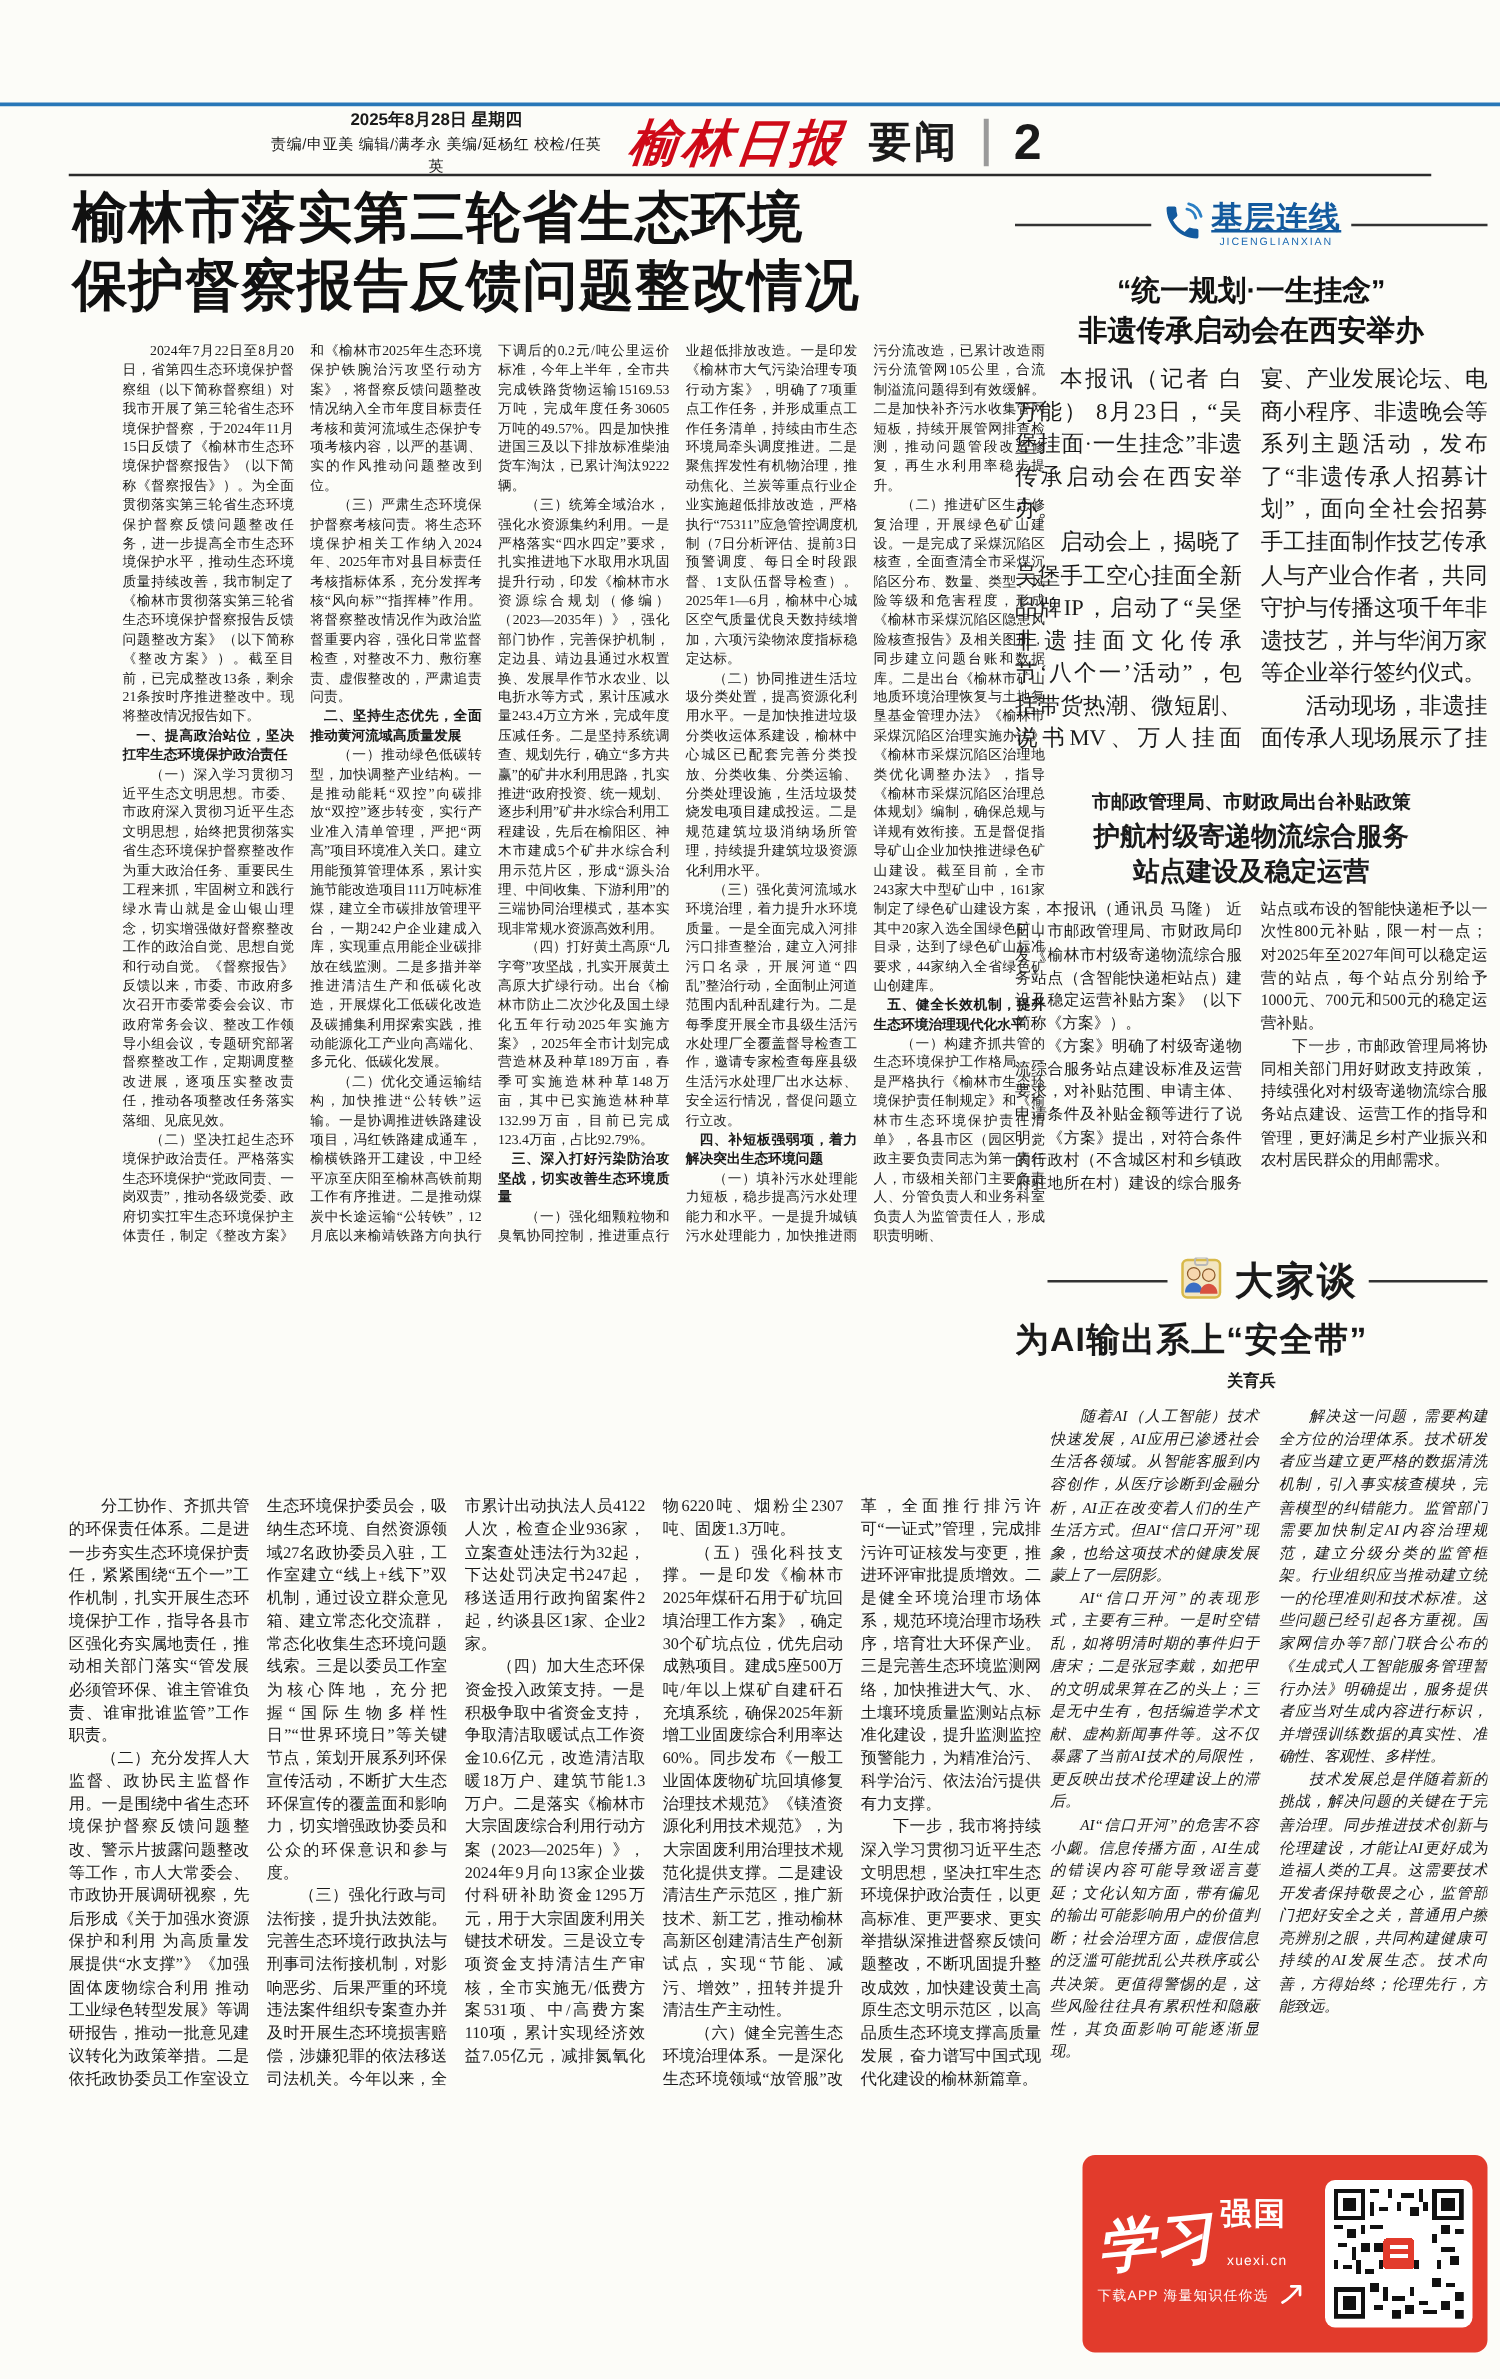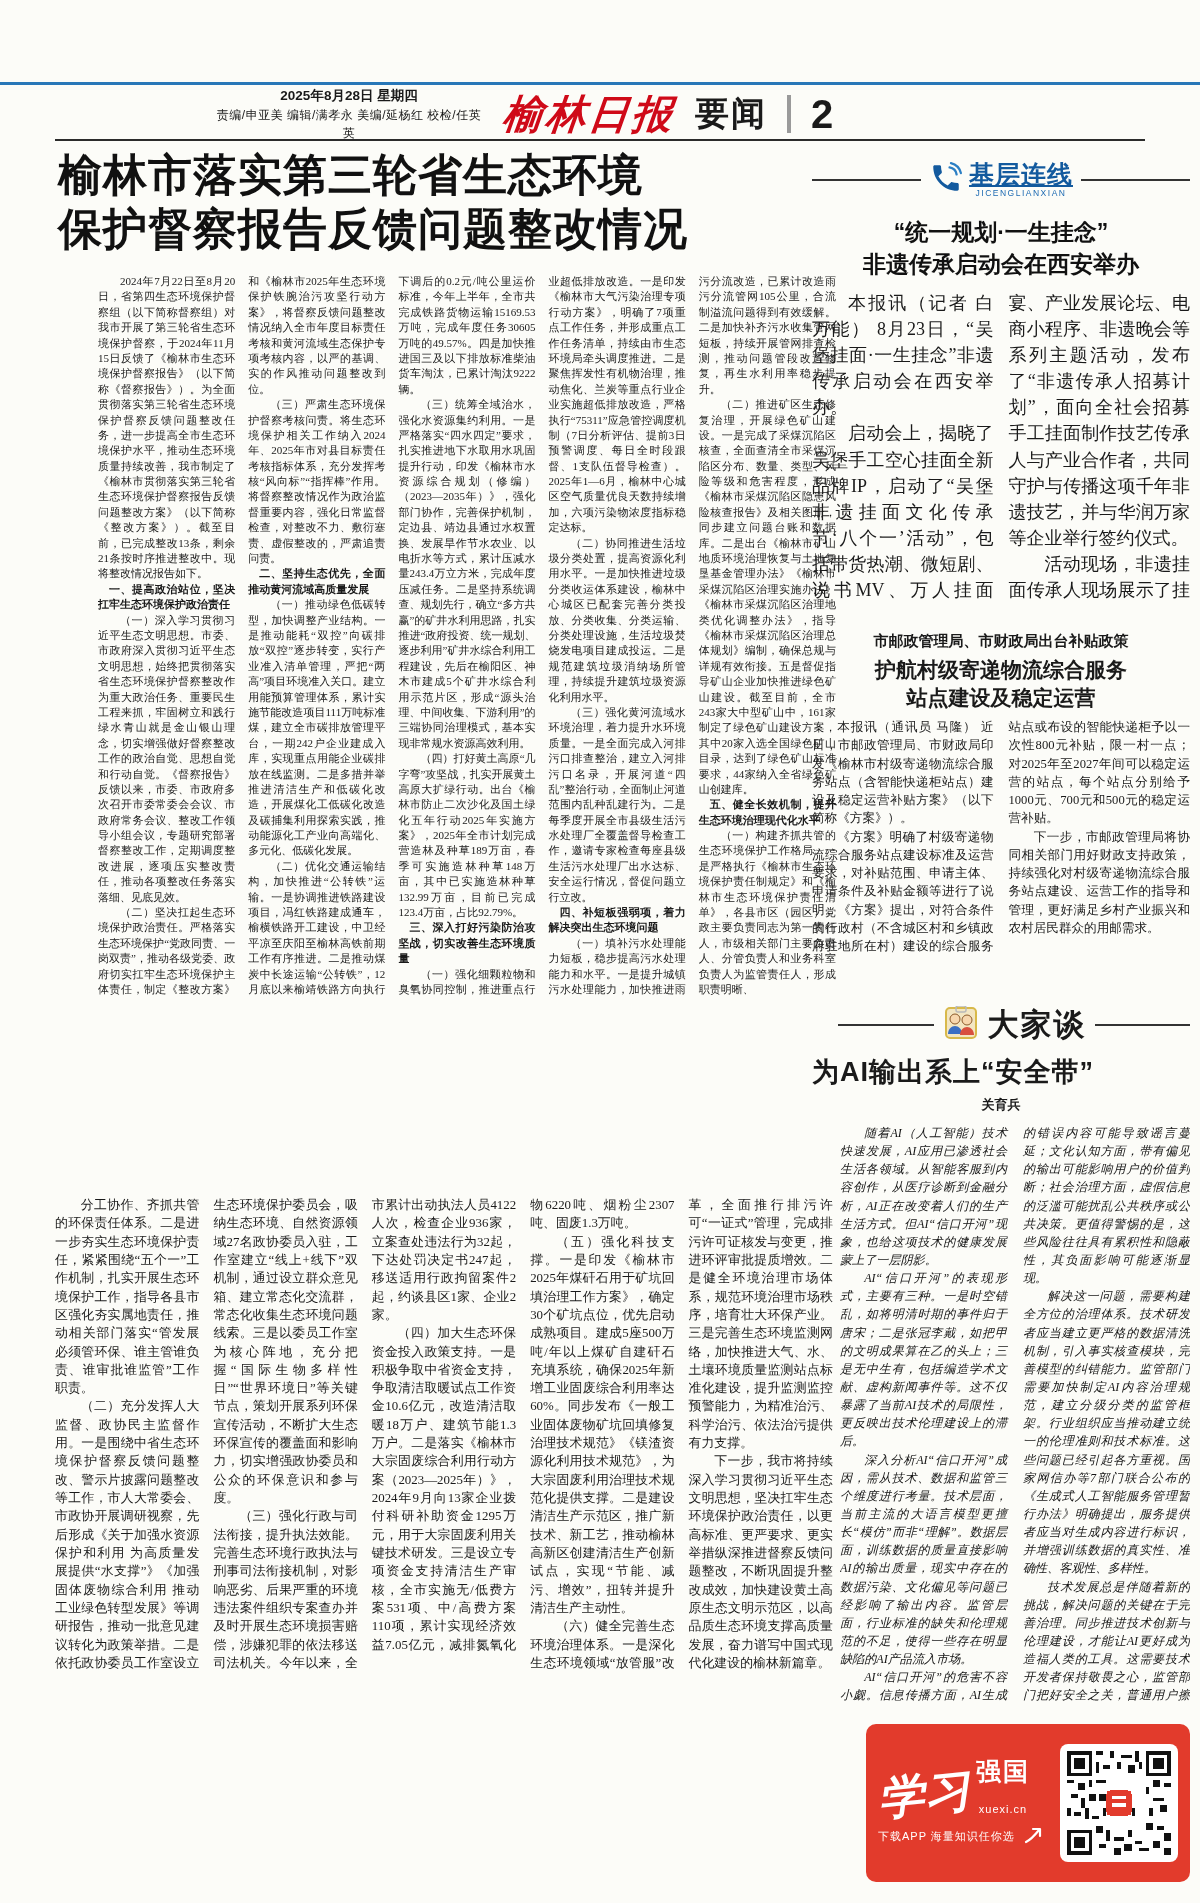--- a/index.html
+++ b/index.html
@@ -52,21 +52,21 @@
   #ai-author{left:812px;top:1096px;width:378px;text-align:center;font-size:13px;font-weight:bold;}
   #ai-body{left:840px;top:1124px;width:350px;height:592px;column-count:2;column-gap:16px;
            font-size:12.1px;line-height:1.5;font-style:italic;color:#151515;overflow:hidden;}
   
   #banner{left:866px;top:1724px;width:324px;height:158px;background:#e23b2c;border-radius:10px;
           display:flex;align-items:center;padding:0 12px;box-sizing:border-box;gap:10px;}
   #banner-left{flex:1;display:flex;flex-direction:column;justify-content:center;gap:10px;color:#fff;}
   #brand-row{display:flex;align-items:flex-end;gap:6px;}
   #brand-script{font-size:46px;font-weight:900;font-style:italic;line-height:.9;
                 font-family:"Liberation Serif","DejaVu Serif",serif;transform:rotate(-6deg);}
-  #brand-stack{display:flex;flex-direction:column;align-items:center;line-height:1;}
+  #brand-stack{display:flex;flex-direction:column;align-items:flex-end;line-height:1;}
   #brand-block{font-size:25px;font-weight:900;letter-spacing:2px;}
   #brand-url{font-size:11px;letter-spacing:1px;font-family:"Liberation Sans","DejaVu Sans",sans-serif;margin-top:20px;}
   #banner-slogan{display:flex;align-items:center;gap:8px;font-size:11px;letter-spacing:1px;}
   #qr-box{width:118px;height:118px;background:#fff;border-radius:8px;display:flex;align-items:center;justify-content:center;}
 </style>
 </head>
 <body>
 
 <div id="rule-blue" class="abs"></div>
 
@@ -174,21 +174,20 @@
   </span>
   <span id="dajiatan-title" class="sans">大家谈</span>
   <div class="h-line"></div>
 </div>
 
 <div id="ai-headline" class="abs sans">为AI输出系上“安全带”</div>
 <div id="ai-author" class="abs">关育兵</div>
 <div id="ai-body" class="abs art">
     <p>随着AI（人工智能）技术快速发展，AI应用已渗透社会生活各领域。从智能客服到内容创作，从医疗诊断到金融分析，AI正在改变着人们的生产生活方式。但AI“信口开河”现象，也给这项技术的健康发展蒙上了一层阴影。</p>
     <p>AI“信口开河”的表现形式，主要有三种。一是时空错乱，如将明清时期的事件归于唐宋；二是张冠李戴，如把甲的文明成果算在乙的头上；三是无中生有，包括编造学术文献、虚构新闻事件等。这不仅暴露了当前AI技术的局限性，更反映出技术伦理建设上的滞后。</p>
-    <p>深入分析AI“信口开河”成因，需从技术、数据和监管三个维度进行考量。技术层面，当前主流的大语言模型更擅长“模仿”而非“理解”。数据层面，训练数据的质量直接影响AI的输出质量，现实中存在的数据污染、文化偏见等问题已经影响了输出内容。监管层面，行业标准的缺失和伦理规范的不足，使得一些存在明显缺陷的AI产品流入市场。</p>
     <p>AI“信口开河”的危害不容小觑。信息传播方面，AI生成的错误内容可能导致谣言蔓延；文化认知方面，带有偏见的输出可能影响用户的价值判断；社会治理方面，虚假信息的泛滥可能扰乱公共秩序或公共决策。更值得警惕的是，这些风险往往具有累积性和隐蔽性，其负面影响可能逐渐显现。</p>
     <p>解决这一问题，需要构建全方位的治理体系。技术研发者应当建立更严格的数据清洗机制，引入事实核查模块，完善模型的纠错能力。监管部门需要加快制定AI内容治理规范，建立分级分类的监管框架。行业组织应当推动建立统一的伦理准则和技术标准。这些问题已经引起各方重视。国家网信办等7部门联合公布的《生成式人工智能服务管理暂行办法》明确提出，服务提供者应当对生成内容进行标识，并增强训练数据的真实性、准确性、客观性、多样性。</p>
     <p>技术发展总是伴随着新的挑战，解决问题的关键在于完善治理。同步推进技术创新与伦理建设，才能让AI更好成为造福人类的工具。这需要技术开发者保持敬畏之心，监管部门把好安全之关，普通用户擦亮辨别之眼，共同构建健康可持续的AI发展生态。技术向善，方得始终；伦理先行，方能致远。</p>
   </div>
 
 <div id="banner" class="abs">
   <div id="banner-left">
     <div id="brand-row">
       <span id="brand-script">学习</span>
       <span id="brand-stack">

